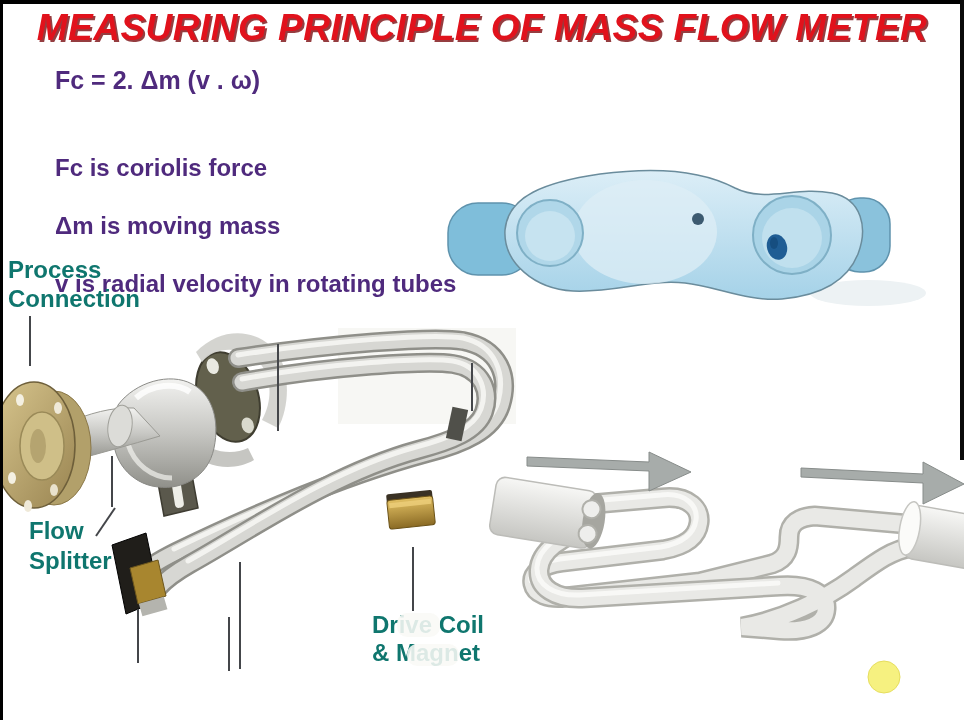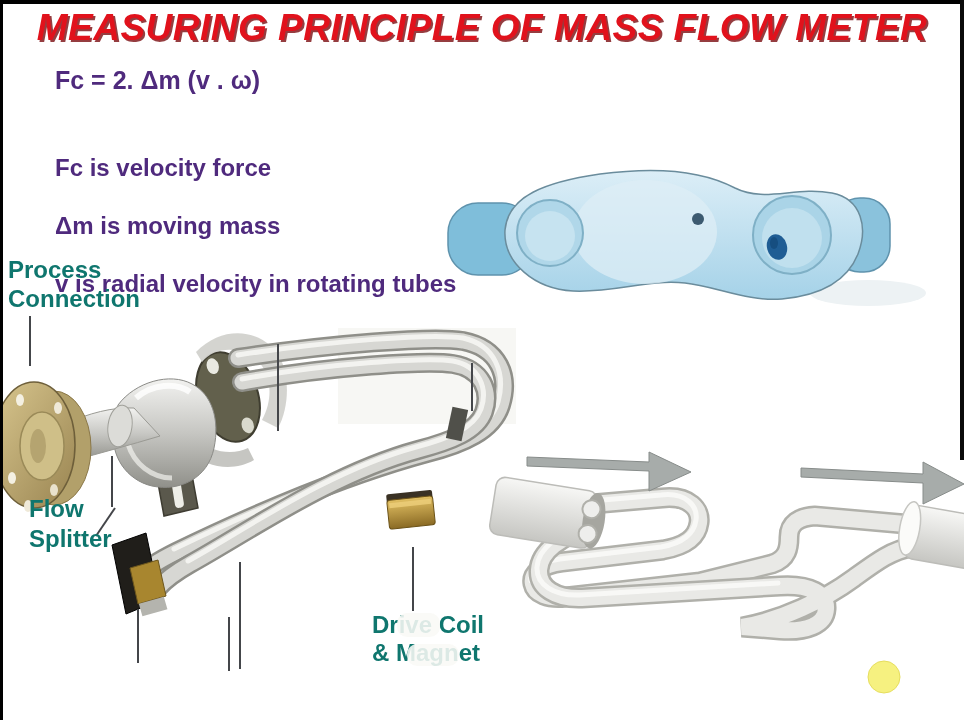--- a/index.html
+++ b/index.html
@@ -12,21 +12,21 @@
   .art{position:absolute;left:0;top:0;}
   .txt{position:absolute;white-space:pre-line;}
   #title{left:0;top:6px;width:964px;text-align:center;
          font:italic bold 37px/44px "Liberation Sans", sans-serif;
          color:#e1121c;letter-spacing:.5px;text-shadow:2px 2px 0 rgba(122,12,16,.8);}
   .purple{color:#4f2a7d;font-weight:bold;}
   #formula{left:55px;top:66px;font-size:25px;}
   #defs{left:55px;top:124px;font-size:24px;line-height:29px;}
   .bluelbl{color:#0f766e;font-weight:bold;font-size:24px;line-height:29px;}
   #lbl-process{left:8px;top:255px;}
-  #lbl-splitter{left:29px;top:494px;line-height:30px;}
+  #lbl-splitter{left:29px;top:516px;line-height:30px;}
   #lbl-tubes{left:196px;top:670px;}
   #lbl-drive{left:372px;top:611px;line-height:28px;}
   .wm{position:absolute;border-radius:10px;background:rgba(249,249,246,.88);}
   .wm1{left:397px;top:613px;width:43px;height:24px;}
   .wm2{left:407px;top:644px;width:52px;height:22px;}
 </style>
 </head>
 <body>
 
 <div class="stage">
@@ -191,21 +191,21 @@
     </g>
 
     <circle cx="884" cy="677" r="16" fill="#f6f180" stroke="#e6de5e" stroke-width="1"></circle>
   </svg>
 
   <div id="title" class="txt">MEASURING PRINCIPLE OF MASS FLOW METER</div>
 
   <div id="formula" class="txt purple">Fc = 2. Δm (v . ω)</div>
 
   <div id="defs" class="txt purple">
-    <div>Fc is velocity force</div>
+    <div>Fc is coriolis force</div>
     <div>Δm is moving mass</div>
     <div>v is radial velocity in rotating tubes</div>
   </div>
 
   <div id="lbl-process" class="txt bluelbl">Process
 Connection</div>
 
   <div id="lbl-splitter" class="txt bluelbl">Flow
 Splitter</div>
 

